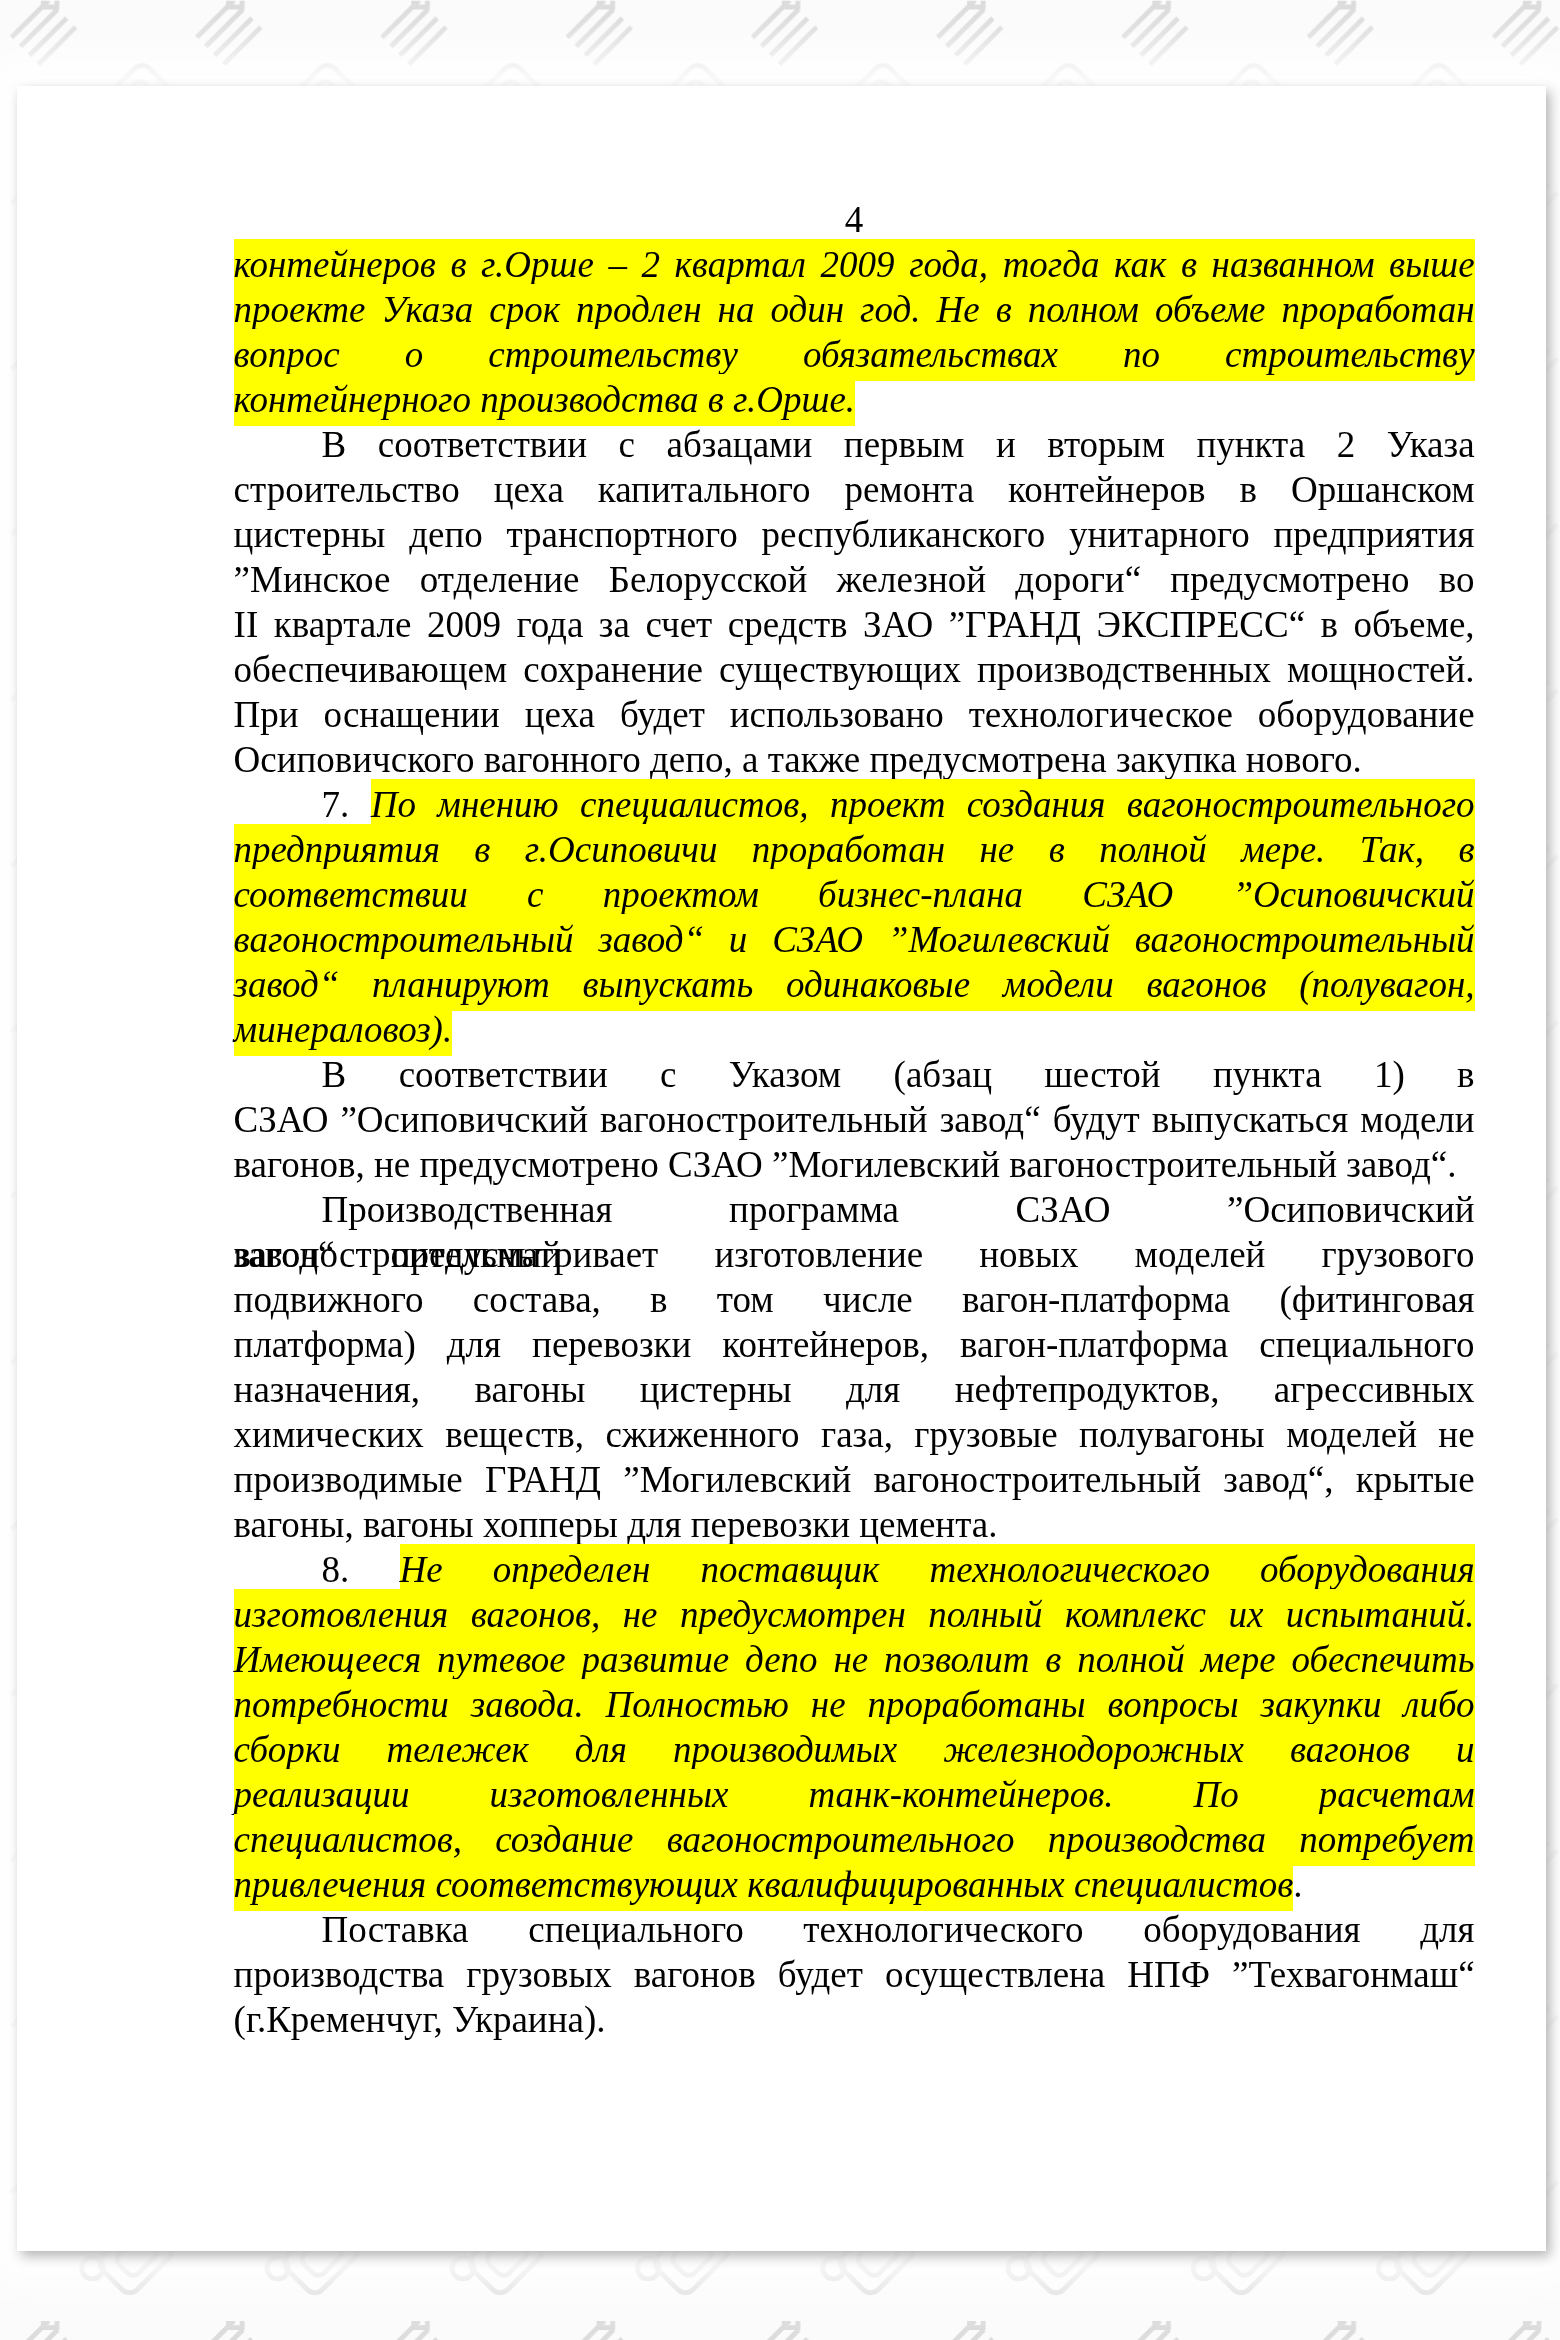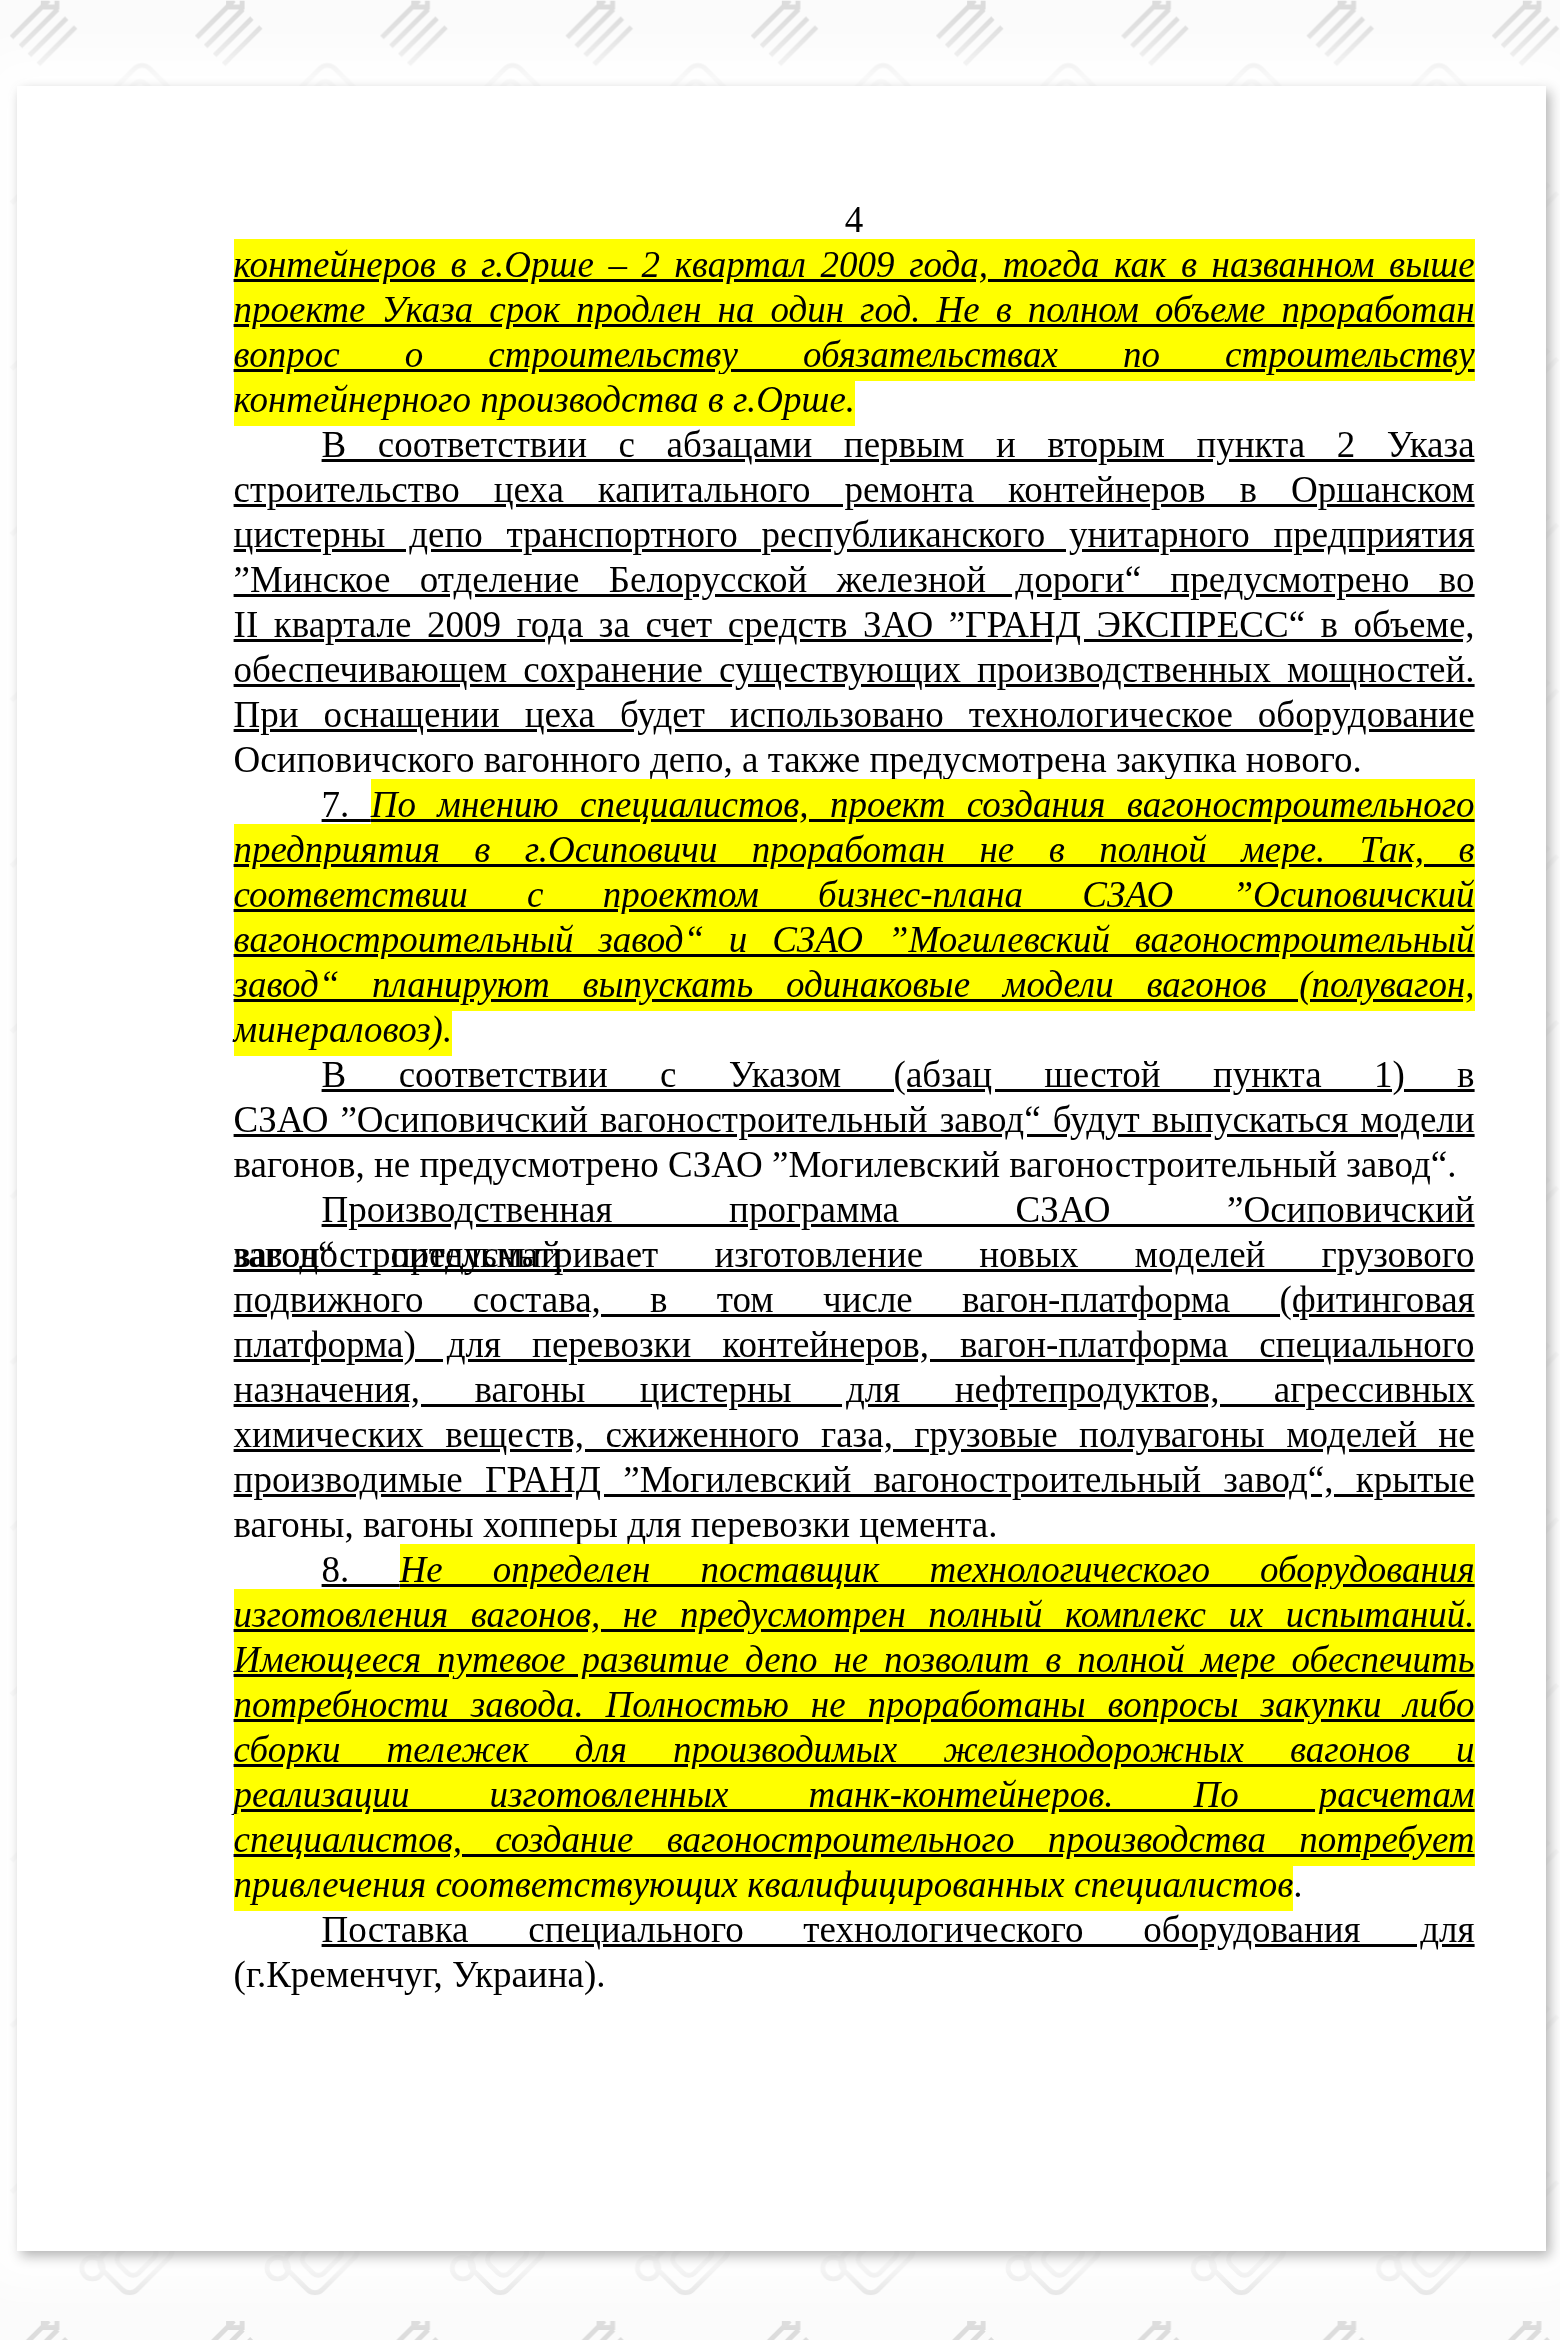--- a/index.html
+++ b/index.html
@@ -28,21 +28,21 @@
   .pagenum {
     height: 45px; line-height: 45px;
     font-size: 37px;
     text-align: center;
   }
   .line {
     height: 45px; line-height: 45px;
     font-size: 37px;
     white-space: nowrap;
   }
-  .j { text-align: justify; text-align-last: justify; white-space: normal; text-decoration: underline; }
+  .j { text-align: justify; text-align-last: justify; white-space: normal; }
   .ind { text-indent: 88px; }
   .hl {
     background: var(--hl, #ffff00);
     font-style: italic;
     padding-top: 4.9px; padding-bottom: 5.9px;
   }
   .pre { font-style: normal; background: transparent; }
   .post { font-style: normal; background: transparent; }
 </style>
 </head>
@@ -127,18 +127,19 @@
       <div class="line j"><span class="hl">Имеющееся путевое развитие депо не позволит в полной мере обеспечить</span></div>
       <div class="line j"><span class="hl">потребности завода. Полностью не проработаны вопросы закупки либо</span></div>
       <div class="line j"><span class="hl">сборки тележек для производимых железнодорожных вагонов и</span></div>
       <div class="line j"><span class="hl">реализации изготовленных танк-контейнеров. По расчетам</span></div>
       <div class="line j"><span class="hl">специалистов, создание вагоностроительного производства потребует</span></div>
       <div class="line"><span class="hl">привлечения соответствующих квалифицированных специалистов</span><span class="post">.</span></div>
     </div>
 
     <div>
       <div class="line j ind">Поставка специального технологического оборудования для</div>
+      <div class="line j">производства грузовых вагонов будет осуществлена НПФ ”Техвагонмаш“</div>
       <div class="line">(г.Кременчуг, Украина).</div>
     </div>
 
   </div>
 </div>
 
 
 </body></html>

